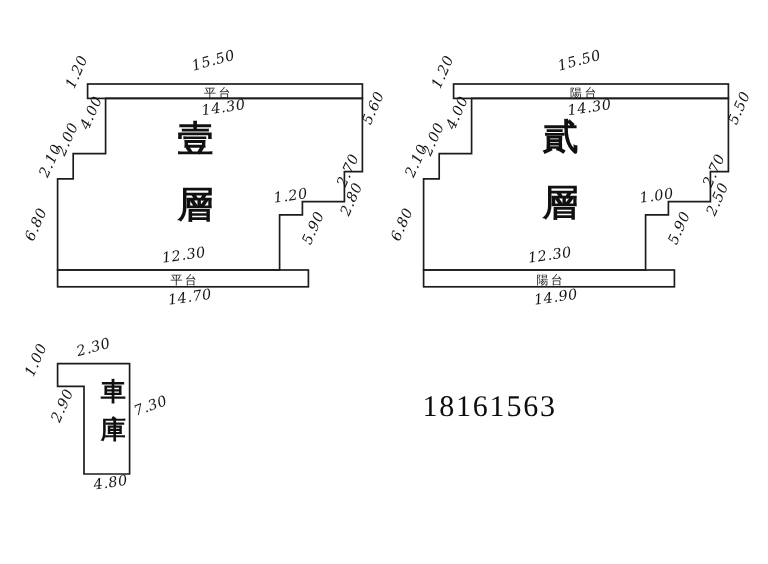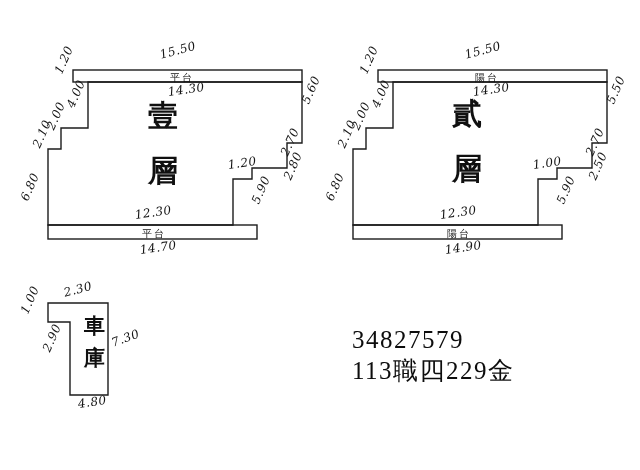--- a/index.html
+++ b/index.html
@@ -148,17 +148,16 @@
   <span class="dim steep" style="left:46px;top:344px">2.90</span>
   <span class="dim mild" style="left:112px;top:336px">7.30</span>
   <span class="dim slight" style="left:78px;top:397px">4.80</span>
 
   <div class="unit-name" style="left:84px;top:312px">
     <span>車</span>
     <span>庫</span>
   </div>
 
   <div class="id-block">
-    <div>34827579</div>
-    <div>113職四229金</div>
+    <div>18161563</div>
   </div>
 
 </div>
 
 </body></html>

